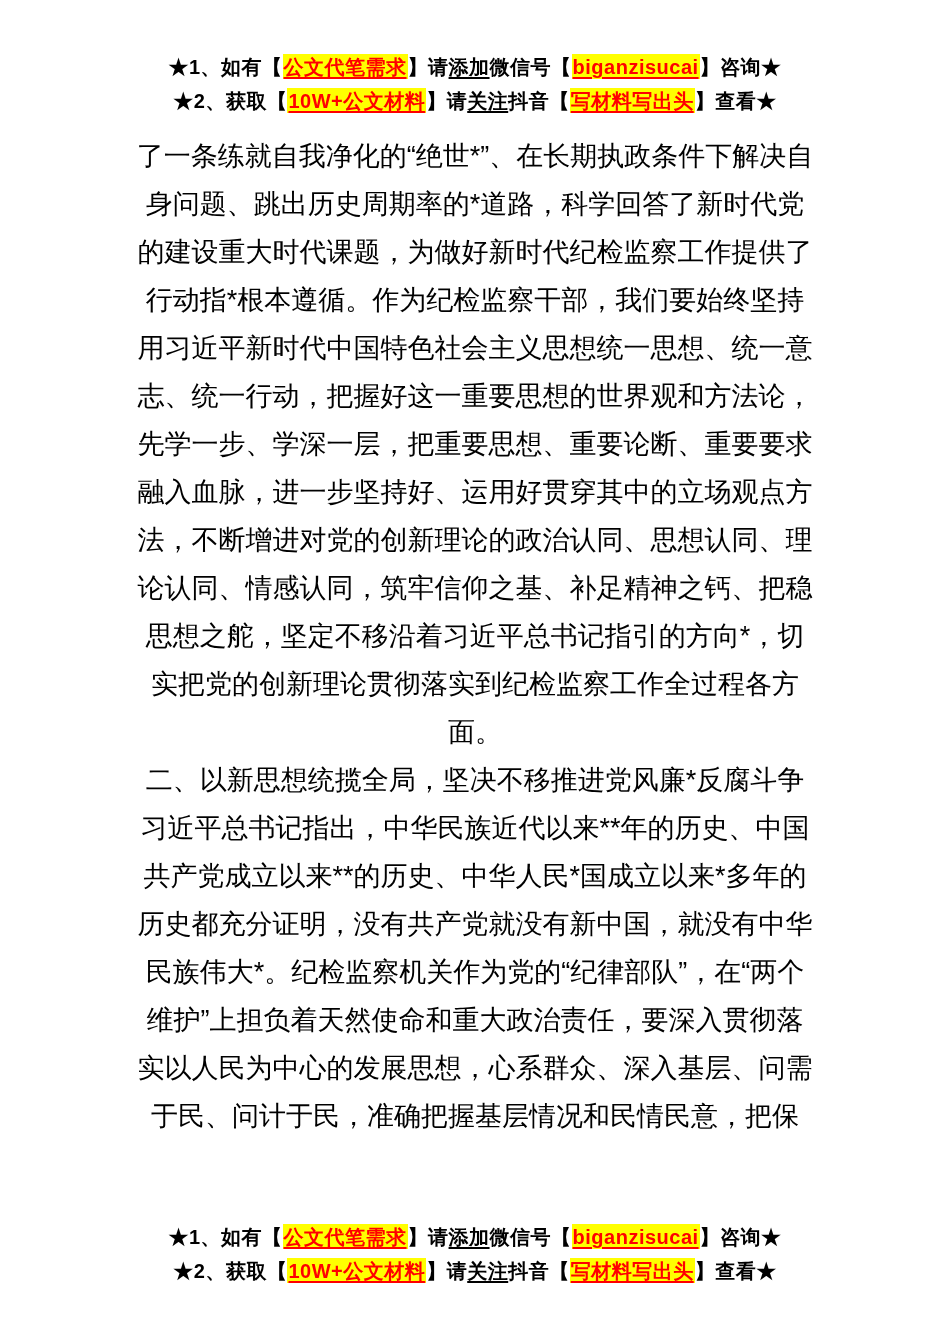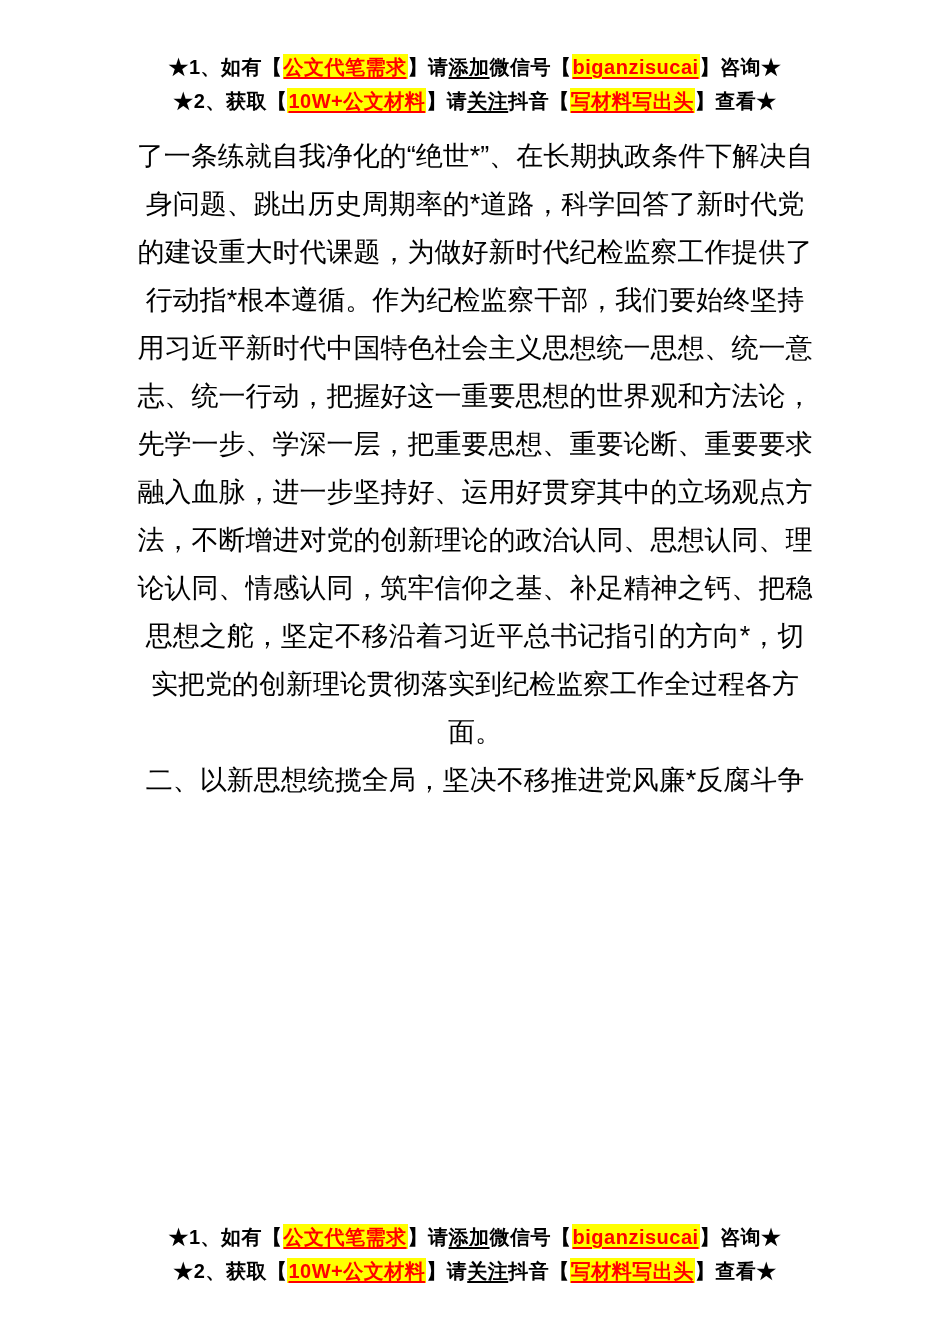--- a/index.html
+++ b/index.html
@@ -67,20 +67,21 @@
 <div class="page">
 
   <div class="banner banner-top">
     <div class="banner-line"><span>★1、如有【</span><span class="hl">公文代笔需求</span><span>】请</span><span class="ul-black">添加</span><span>微信号【</span><span class="hl">biganzisucai</span><span>】咨询★</span></div>
     <div class="banner-line"><span>★2、获取【</span><span class="hl">10W+公文材料</span><span>】请</span><span class="ul-black">关注</span><span>抖音【</span><span class="hl">写材料写出头</span><span>】查看★</span></div>
   </div>
 
   <div class="doc-body">
     <p class="para">了一条练就自我净化的“绝世*”、在长期执政条件下解决自身问题、跳出历史周期率的*道路，科学回答了新时代党的建设重大时代课题，为做好新时代纪检监察工作提供了行动指*根本遵循。作为纪检监察干部，我们要始终坚持用习近平新时代中国特色社会主义思想统一思想、统一意志、统一行动，把握好这一重要思想的世界观和方法论，先学一步、学深一层，把重要思想、重要论断、重要要求融入血脉，进一步坚持好、运用好贯穿其中的立场观点方法，不断增进对党的创新理论的政治认同、思想认同、理论认同、情感认同，筑牢信仰之基、补足精神之钙、把稳思想之舵，坚定不移沿着习近平总书记指引的方向*，切实把党的创新理论贯彻落实到纪检监察工作全过程各方面。</p>
     <p class="heading">二、以新思想统揽全局，坚决不移推进党风廉*反腐斗争</p>
+    <p class="para">习近平总书记指出，中华民族近代以来**年的历史、中国共产党成立以来**的历史、中华人民*国成立以来*多年的历史都充分证明，没有共产党就没有新中国，就没有中华民族伟大*。纪检监察机关作为党的“纪律部队”，在“两个维护”上担负着天然使命和重大政治责任，要深入贯彻落实以人民为中心的发展思想，心系群众、深入基层、问需于民、问计于民，准确把握基层情况和民情民意，把保</p>
   </div>
 
   <div class="banner banner-bottom">
     <div class="banner-line"><span>★1、如有【</span><span class="hl">公文代笔需求</span><span>】请</span><span class="ul-black">添加</span><span>微信号【</span><span class="hl">biganzisucai</span><span>】咨询★</span></div>
     <div class="banner-line"><span>★2、获取【</span><span class="hl">10W+公文材料</span><span>】请</span><span class="ul-black">关注</span><span>抖音【</span><span class="hl">写材料写出头</span><span>】查看★</span></div>
   </div>
 
 </div>
 
 </body></html>

